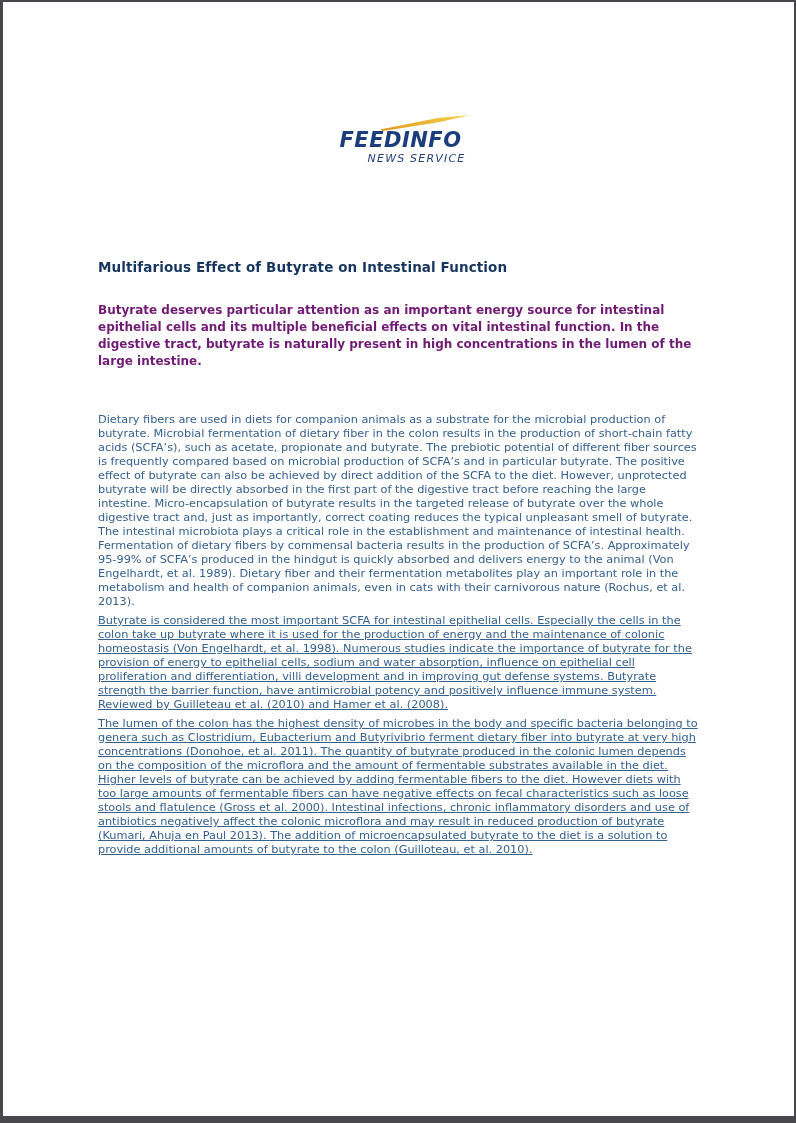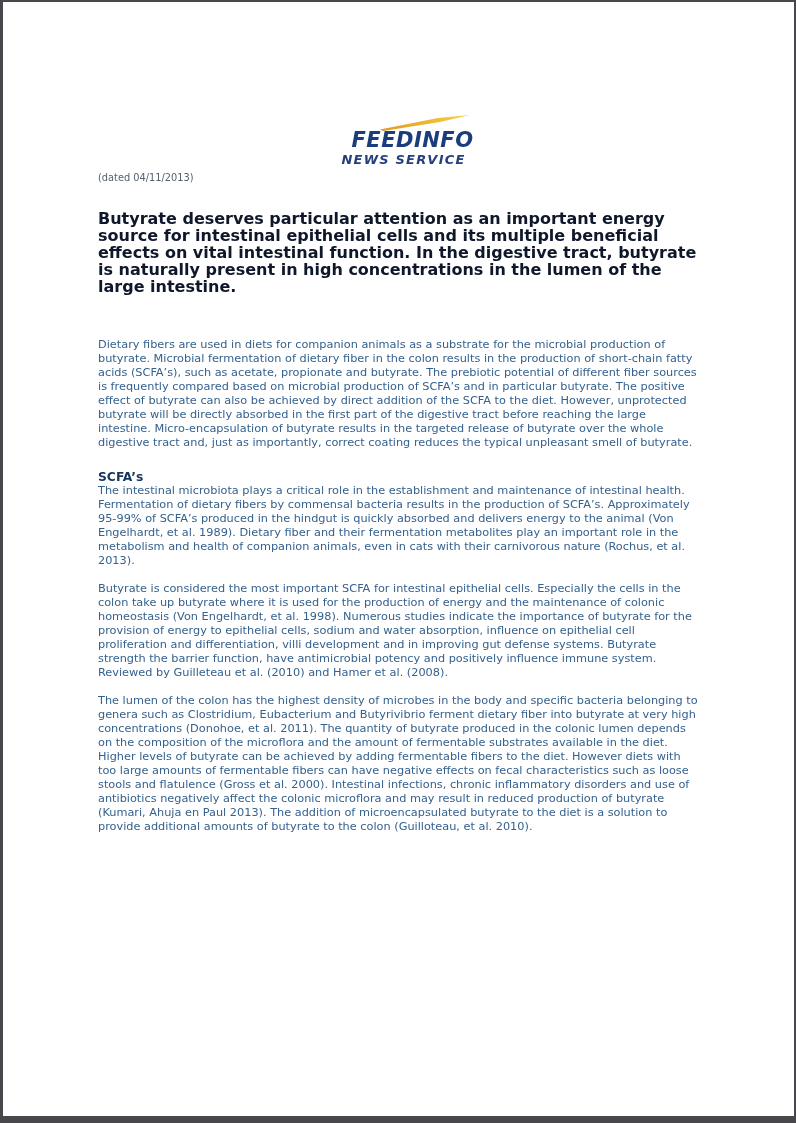--- a/index.html
+++ b/index.html
@@ -29,37 +29,37 @@
   .logo .swoosh {
     position: absolute;
     top: 0;
     right: -10px;
     width: 92px;
     height: 16px;
   }
   .logo-row {
     position: absolute;
     top: 14px;
-    left: 16px;
+    left: 4px;
     white-space: nowrap;
     font-style: italic;
     color: #1b3d7c;
     font-size: 21px;
     letter-spacing: 0.5px;
     line-height: 22px;
   }
   .logo-row .feed { font-weight: 600; }
   .logo-row .info { font-weight: 800; }
   .tagline {
     position: absolute;
     top: 37px;
     right: -4px;
     font-style: italic;
-    font-weight: bold;
-    font-size: 13px;
+    font-weight: normal;
+    font-size: 11px;
     letter-spacing: 1.2px;
     color: #243f7a;
     white-space: nowrap;
   }
   
   .content {
     margin: 0 96px 0 95px;
   }
   h1.title {
     margin: 92px 0 0 0;
@@ -68,40 +68,40 @@
     color: #17365d;
     letter-spacing: 0.1px;
   }
   .meta {
     margin-top: 5px;
     font-size: 9.8px;
     color: #53616f;
   }
   p.lead {
     margin: 27px 0 0 0;
-    font-size: 16px;
+    font-size: 12px;
     font-weight: bold;
-    color: #0f172a;
+    color: #701a75;
     line-height: 17px;
   }
   p.body {
     margin: 0;
     font-size: 11.3px;
     color: #35618e;
     line-height: 14px;
   }
   p.body.first { margin-top: 43px; }
   h2.section {
     margin: 20px 0 0 0;
     font-size: 12.3px;
     font-weight: bold;
     color: #17365d;
   }
   p.body.after-heading { margin-top: 0; }
-  p.body.spaced { margin-top: 14px; }
+  p.body.spaced { margin-top: 5px; text-decoration: underline; }
 </style>
 </head>
 <body>
 
 <div class="page">
 
   <div class="logo">
     <svg class="swoosh" viewBox="0 0 92 16" aria-hidden="true">
       <defs>
         <linearGradient id="swg" x1="0" y1="0" x2="1" y2="0">
@@ -111,26 +111,25 @@
       </defs>
       <polygon points="0,14.5 58,3 90,0 60,7 3,16" fill="url(#swg)"></polygon>
     </svg>
     <div class="logo-row">
       <span class="feed">FEED</span><span class="info">INFO</span>
     </div>
     <div class="tagline">NEWS SERVICE</div>
   </div>
 
   <div class="content">
-    <div class="meta">(dated 04/11/2013)</div>
+    <h1 class="title">Multifarious Effect of Butyrate on Intestinal Function</h1>
 
     <p class="lead">Butyrate deserves particular attention as an important energy source for intestinal epithelial cells and its multiple beneficial effects on vital intestinal function. In the digestive tract, butyrate is naturally present in high concentrations in the lumen of the large intestine.</p>
 
     <p class="body first">Dietary fibers are used in diets for companion animals as a substrate for the microbial production of butyrate. Microbial fermentation of dietary fiber in the colon results in the production of short-chain fatty acids (SCFA’s), such as acetate, propionate and butyrate. The prebiotic potential of different fiber sources is frequently compared based on microbial production of SCFA’s and in particular butyrate. The positive effect of butyrate can also be achieved by direct addition of the SCFA to the diet. However, unprotected butyrate will be directly absorbed in the first part of the digestive tract before reaching the large intestine. Micro-encapsulation of butyrate results in the targeted release of butyrate over the whole digestive tract and, just as importantly, correct coating reduces the typical unpleasant smell of butyrate.</p>
 
-    <h2 class="section">SCFA’s</h2>
 
     <p class="body after-heading">The intestinal microbiota plays a critical role in the establishment and maintenance of intestinal health. Fermentation of dietary fibers by commensal bacteria results in the production of SCFA’s. Approximately 95-99% of SCFA’s produced in the hindgut is quickly absorbed and delivers energy to the animal (Von Engelhardt, et al. 1989). Dietary fiber and their fermentation metabolites play an important role in the metabolism and health of companion animals, even in cats with their carnivorous nature (Rochus, et al. 2013).</p>
     <p class="body spaced">Butyrate is considered the most important SCFA for intestinal epithelial cells. Especially the cells in the colon take up butyrate where it is used for the production of energy and the maintenance of colonic homeostasis (Von Engelhardt, et al. 1998). Numerous studies indicate the importance of butyrate for the provision of energy to epithelial cells, sodium and water absorption, influence on epithelial cell proliferation and differentiation, villi development and in improving gut defense systems. Butyrate strength the barrier function, have antimicrobial potency and positively influence immune system. Reviewed by Guilleteau et al. (2010) and Hamer et al. (2008).</p>
     <p class="body spaced">The lumen of the colon has the highest density of microbes in the body and specific bacteria belonging to genera such as Clostridium, Eubacterium and Butyrivibrio ferment dietary fiber into butyrate at very high concentrations (Donohoe, et al. 2011). The quantity of butyrate produced in the colonic lumen depends on the composition of the microflora and the amount of fermentable substrates available in the diet. Higher levels of butyrate can be achieved by adding fermentable fibers to the diet. However diets with too large amounts of fermentable fibers can have negative effects on fecal characteristics such as loose stools and flatulence (Gross et al. 2000). Intestinal infections, chronic inflammatory disorders and use of antibiotics negatively affect the colonic microflora and may result in reduced production of butyrate (Kumari, Ahuja en Paul 2013). The addition of microencapsulated butyrate to the diet is a solution to provide additional amounts of butyrate to the colon (Guilloteau, et al. 2010).</p>
   </div>
 
 </div>
 
 </body></html>

